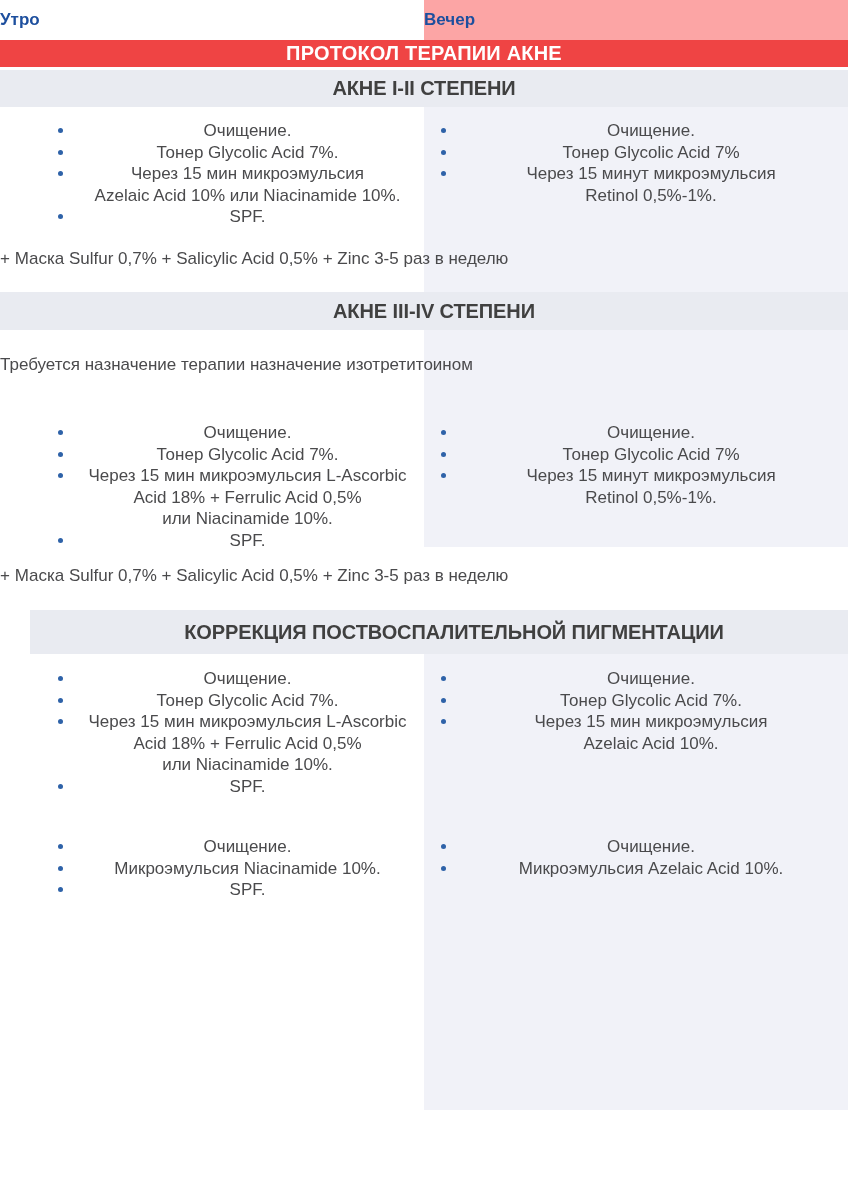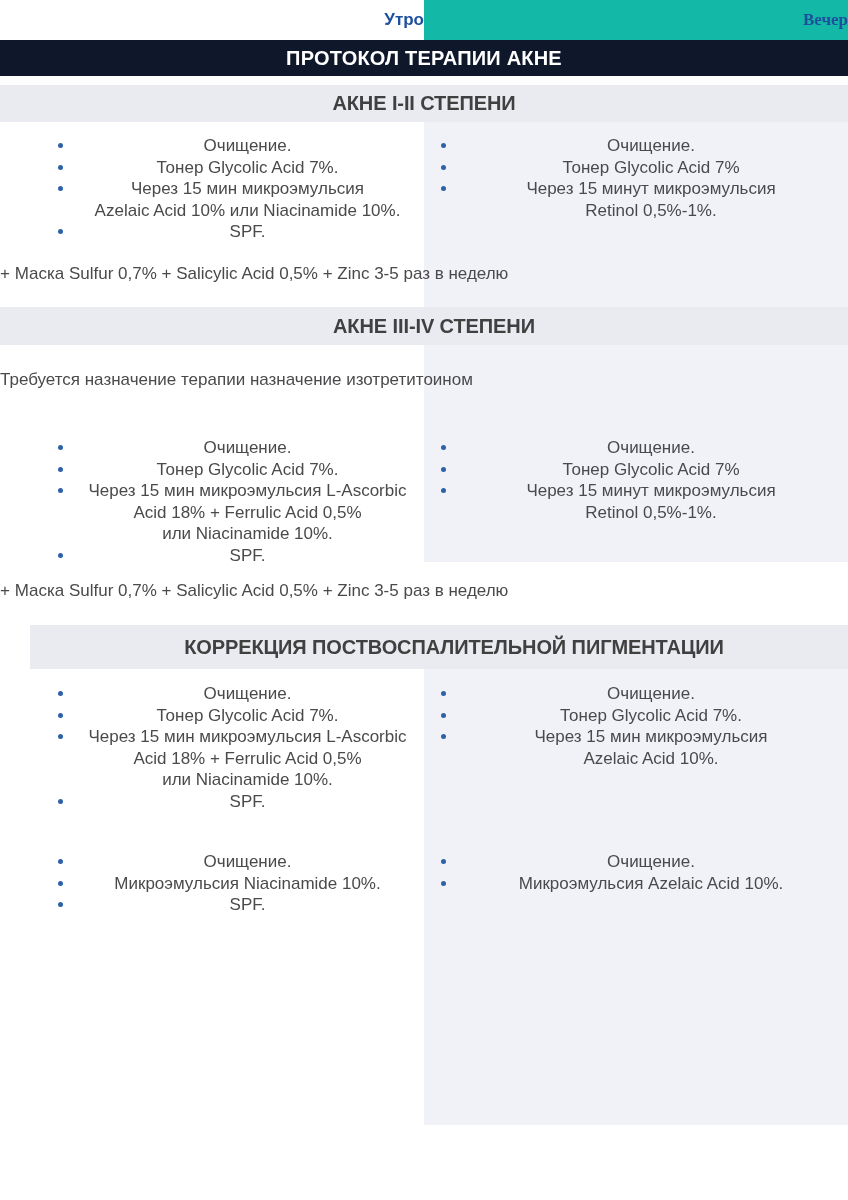--- a/index.html
+++ b/index.html
@@ -6,30 +6,30 @@
   .page {
     width:848px; height:1200px; position:relative; background:#ffffff;
     font-family:"Liberation Sans", sans-serif; overflow:hidden;
   }
   .row { position:relative; width:848px; box-sizing:border-box; }
   
   .split { background:linear-gradient(90deg,#ffffff 0 424px,#f1f2f8 424px 848px); }
 
   .top-band { height:40px; display:flex; }
   .top-band .half {
-    width:424px; display:flex; align-items:center; justify-content:flex-end;
-    font-size:17px; font-weight:bold; color:#1d4f9e;padding-left:40px;
-  }
-  .top-band .half.evening-half { background:#14b8a6;font-family:Liberation Serif, serif; }
+    width:424px; display:flex; align-items:center; justify-content:flex-start;
+    font-size:17px; font-weight:bold; color:#1d4f9e;
+  }
+  .top-band .half.evening-half { background:#fca5a5; }
 
   .main-title {
-    height:36px; background:#0f172a; color:#ffffff;
+    height:27px; background:#ef4444; color:#ffffff;
     display:flex; align-items:center; justify-content:center;
     font-size:20px; font-weight:bold; letter-spacing:0.2px;
-    margin-bottom:9px;
+    margin-bottom:3px;
   }
 
   .banner {
     background:#e9ebf1; color:#404040; font-weight:bold; font-size:20px;
     display:flex; align-items:center; justify-content:center; letter-spacing:-0.1px;
   }
   .h37 { height:37px; } .h38 { height:38px;padding-left:20px; } .h40 { height:40px; } .h44 { height:44px;margin-left:30px; }
 
   .content { display:flex;text-align:center; }
   .content .cell { width:424px; height:100%; box-sizing:border-box; }

